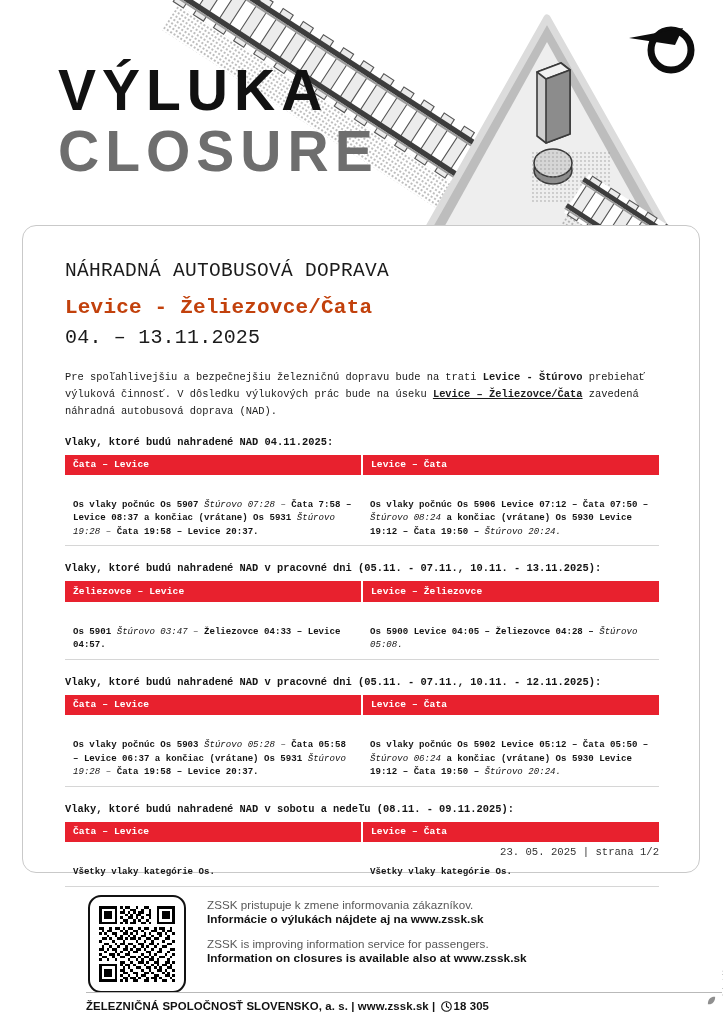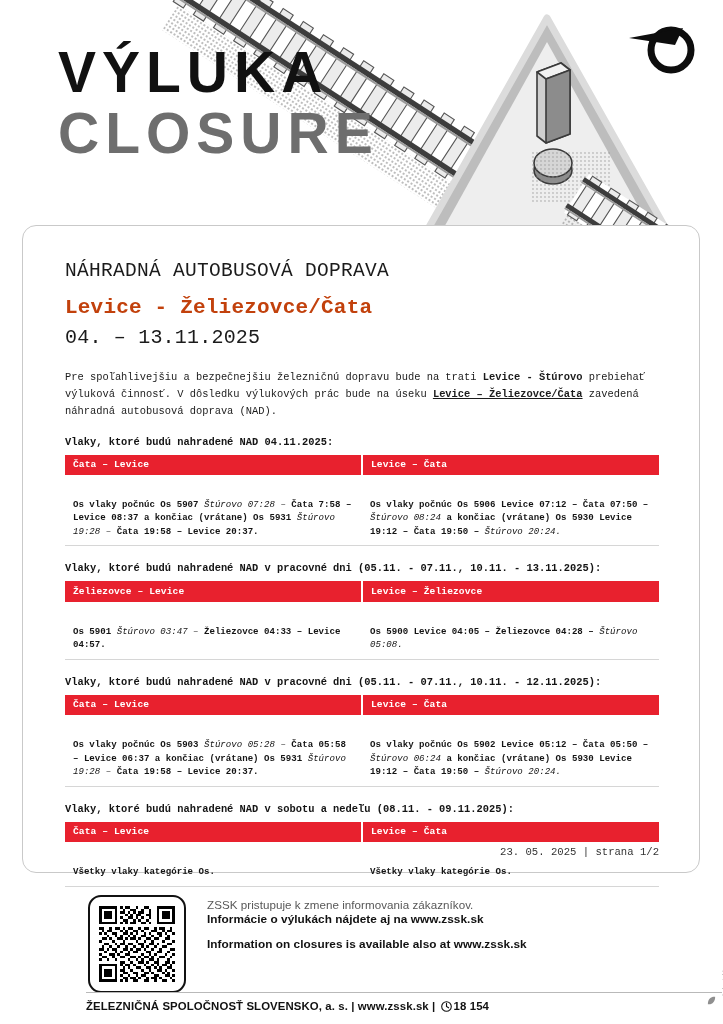--- a/index.html
+++ b/index.html
@@ -25,21 +25,21 @@
     overflow: hidden;
   }
   .track-svg {
     position: absolute;
     left: 0; top: 0;
     width: 723px; height: 320px;
   }
   .banner-titles {
     position: absolute;
     left: 58px;
-    top: 44px;
+    top: 62px;
     z-index: 4;
   }
   .title-vyluka {
     font-size: 57px;
     font-weight: bold;
     letter-spacing: 6px;
     color: #111111;
     line-height: 1.0;
     margin: 0;
     font-family: "Liberation Sans", "DejaVu Sans", sans-serif;
@@ -642,29 +642,30 @@
           <rect x="21" y="28" width="1" height="1"></rect>
           <rect x="24" y="28" width="2" height="1"></rect>
           <rect x="28" y="28" width="1" height="1"></rect>
       </g>
     </svg>
   </div>
 
   <div class="foot-text">
     <p class="foot-line-light">ZSSK pristupuje k zmene informovania zákazníkov.</p>
     <p class="foot-line-bold">Informácie o výlukách nájdete aj na www.zssk.sk</p>
+    <p class="foot-line-light">ZSSK is improving information service for passengers.</p>
     <p class="foot-line-bold">Information on closures is available also at www.zssk.sk</p>
   </div>
 
   <div class="foot-rule"></div>
 
   <div class="company-line">
     <span>ŽELEZNIČNÁ SPOLOČNOSŤ SLOVENSKO, a. s. | www.zssk.sk | </span><svg class="phone-icon" width="11" height="11" viewBox="0 0 11 11">
         <circle cx="5.5" cy="5.5" r="4.8" fill="none" stroke="#111" stroke-width="1.1"></circle>
         <path d="M5.5 2.4 L5.5 5.5 L7.6 6.8" stroke="#111" stroke-width="1.1" fill="none" stroke-linecap="round"></path>
-      </svg><span>18 154</span>
+      </svg><span>18 305</span>
   </div>
 </div>
 
 <div class="eco">sme ekologickí</div>
 <svg class="eco-leaf" viewBox="0 0 12 12">
   <path d="M10 2 C10 8, 6 11, 2 10 C2 4, 6 1.5, 10 2 Z" fill="#8f8f8f"></path>
 </svg>
 
 </body></html>

